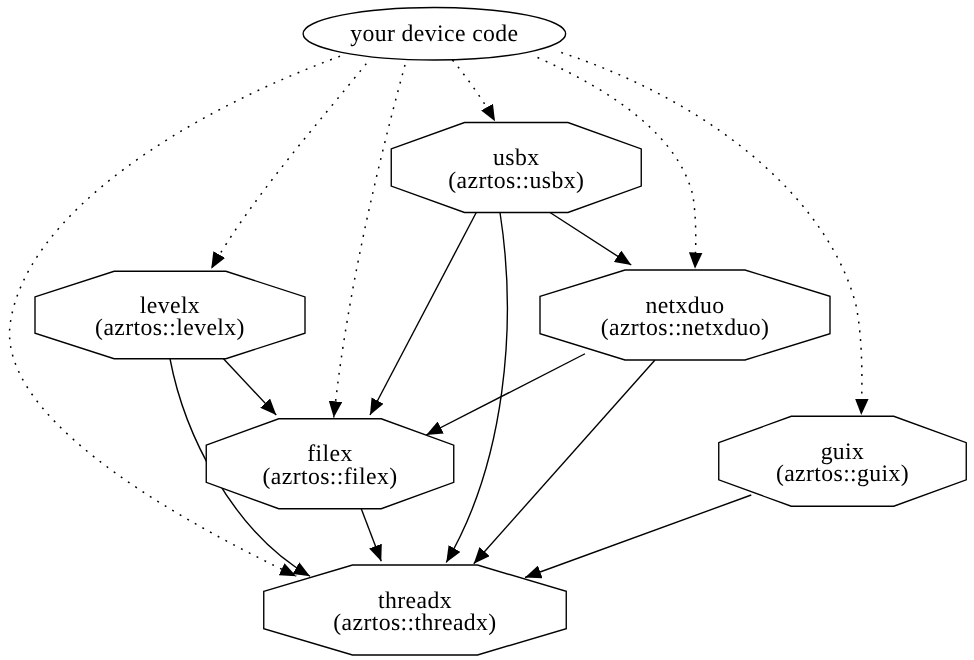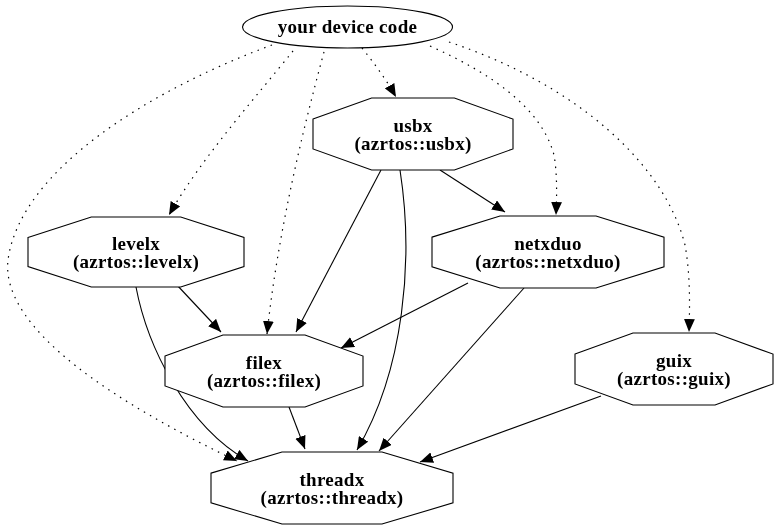--- a/index.html
+++ b/index.html
@@ -6,21 +6,20 @@
     margin: 0;
     padding: 0;
     background: #ffffff;
   }
   .canvas {
     position: relative;
     width: 779px;
     height: 528px;
     background: #ffffff;
     overflow: hidden;
-    font-weight: bold;
   }
   svg {
     display: block;
   }
   .node-shape {
     fill: #ffffff;
     stroke: #000000;
     stroke-width: 1.1;
   }
   .edge-solid {

